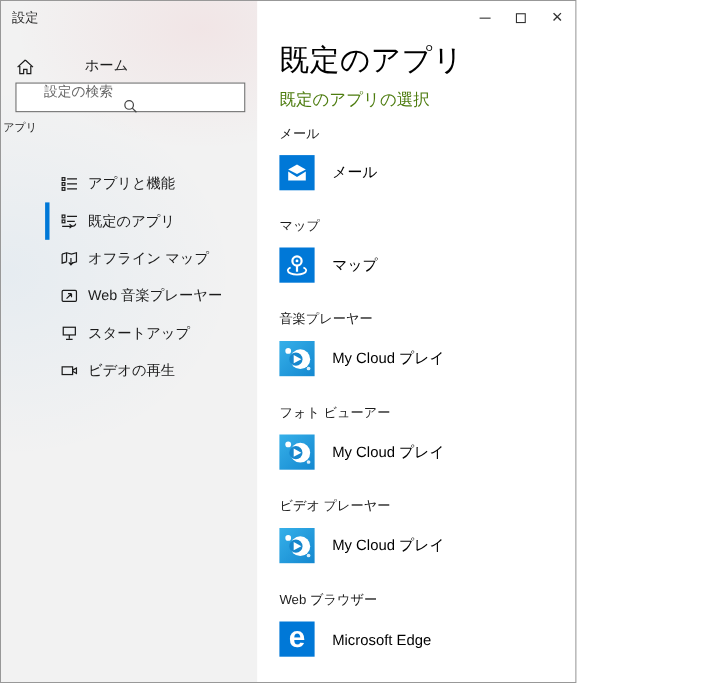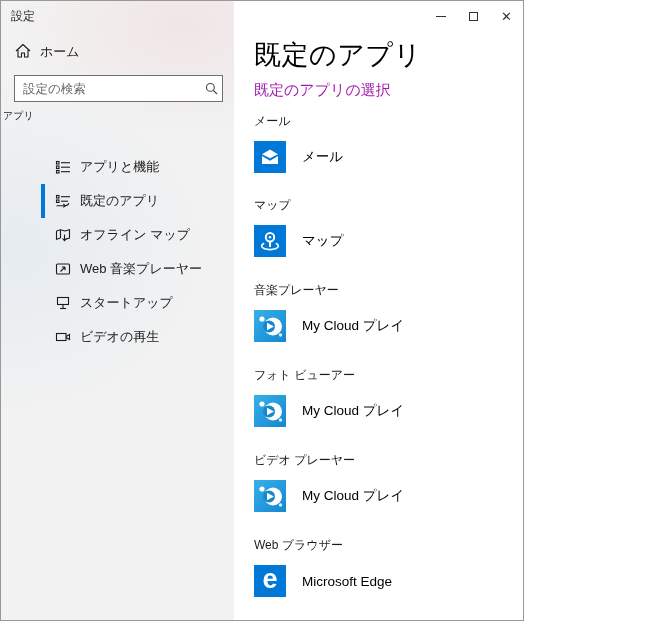--- a/index.html
+++ b/index.html
@@ -17,28 +17,28 @@
     background:
       radial-gradient(ellipse 260px 170px at 78% 4%, rgba(226,60,70,0.07), transparent 65%),
       radial-gradient(ellipse 320px 260px at 2% 40%, rgba(0,120,215,0.05), transparent 65%),
       #f2f2f2;
   }
   .win-title {
     position:absolute; left:10px; top:7px; font-size:12px; color:#2b2b2b;
   }
   .home-row {
     position:absolute; left:0; top:42px; width:233px; height:26px;
-    display:flex; align-items:flex-start; cursor:default;
+    display:flex; align-items:flex-end; cursor:default;gap:37px;
   }
   .home-row .nav-icon { margin-left:14px; }
   .home-row .nav-label { margin-left:9px; font-size:13px; }
 
   .searchbox {
     position:absolute; left:13px; top:74px; width:209px; height:27px;
-    background:#fff; border:1px solid #707070; display:flex; align-items:center;
+    background:#fff; border:1px solid #707070; display:flex; align-items:center;flex-direction:column;
   }
   .searchbox input {
     flex:1; border:none; outline:none; background:transparent;
     font-family:inherit; font-size:12.5px; color:#333; padding:0 4px 0 8px;
   }
   .searchbox input::placeholder { color:#666; opacity:1; }
   .search-glyph { width:22px; display:flex; justify-content:center; align-items:center; }
 
   .side-header {
     position:absolute; left:2px; top:108px; font-size:10px; font-weight:normal; color:#1b1b1b;
@@ -67,21 +67,21 @@
   }
   .win-btn.minimize span { display:block; width:10px; height:1px; background:#333; }
   .win-btn.maximize span { display:block; width:9px; height:9px; border:1px solid #333; }
   .win-btn.close { font-size:13px; }
 
   .page-title {
     position:absolute; left:20px; top:36px; font-size:27px; font-weight:300; color:#000;
     letter-spacing:0.5px;
   }
   .page-subtitle {
-    position:absolute; left:20px; top:80px; font-size:15px; font-weight:400; color:#a21caf;
+    position:absolute; left:20px; top:80px; font-size:15px; font-weight:400; color:#4d7c0f;
   }
 
   .app-section { position:absolute; left:20px; width:360px; height:70px; }
   .category-label { font-size:12px; color:#1b1b1b; }
   .app-row {
     position:absolute; left:0; top:28px; display:flex; align-items:center; cursor:default;
   }
   .tile {
     width:32px; height:32px; display:flex; align-items:center; justify-content:center;
     background:#0078d7; flex:0 0 32px;

